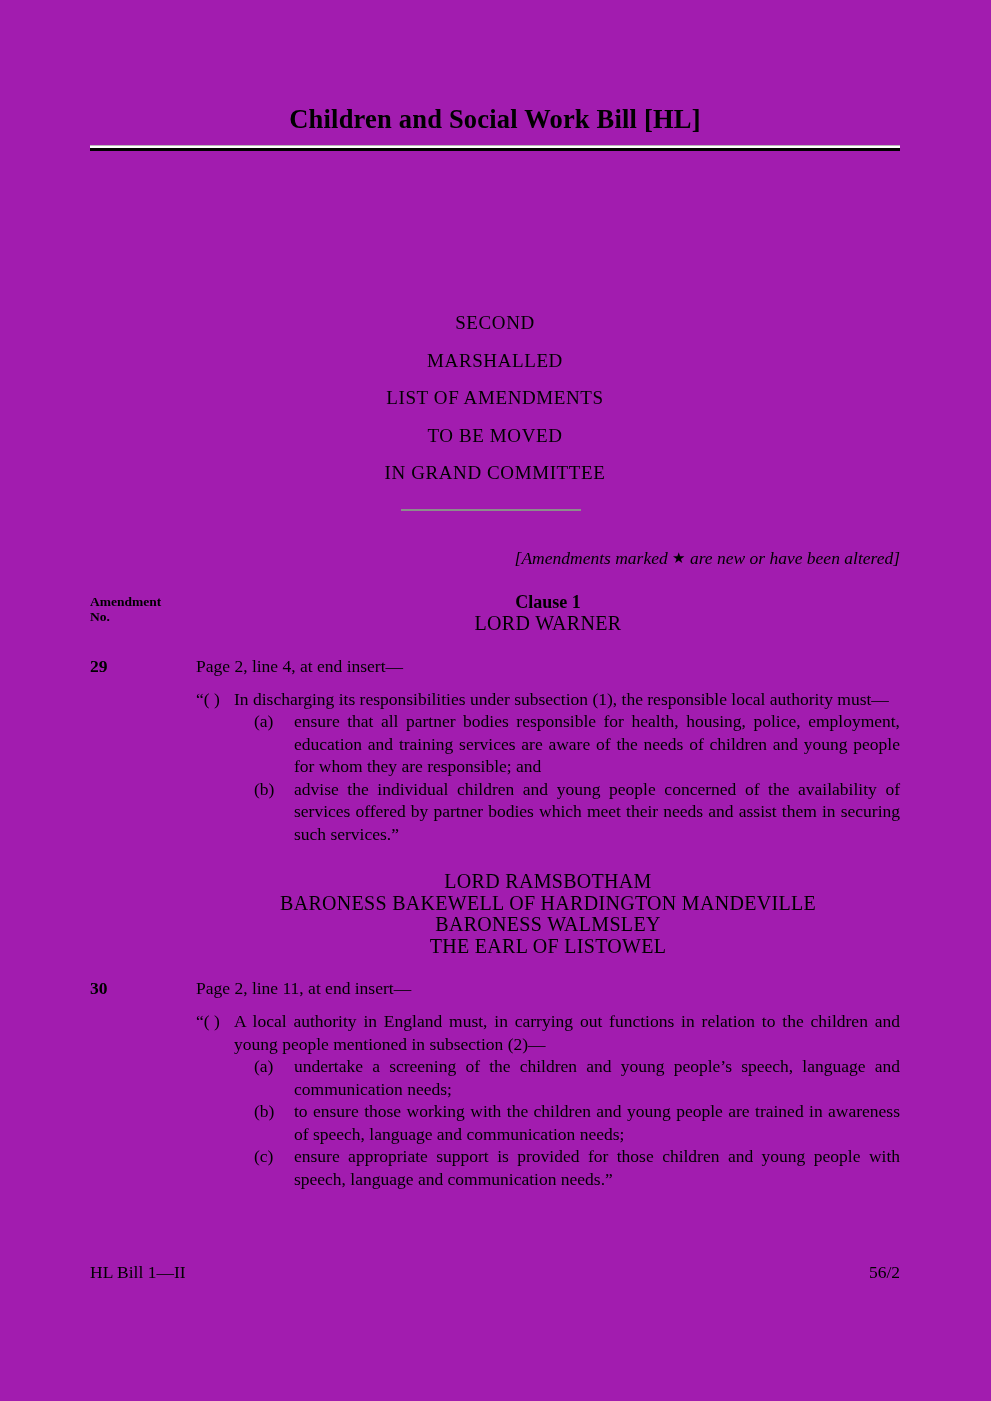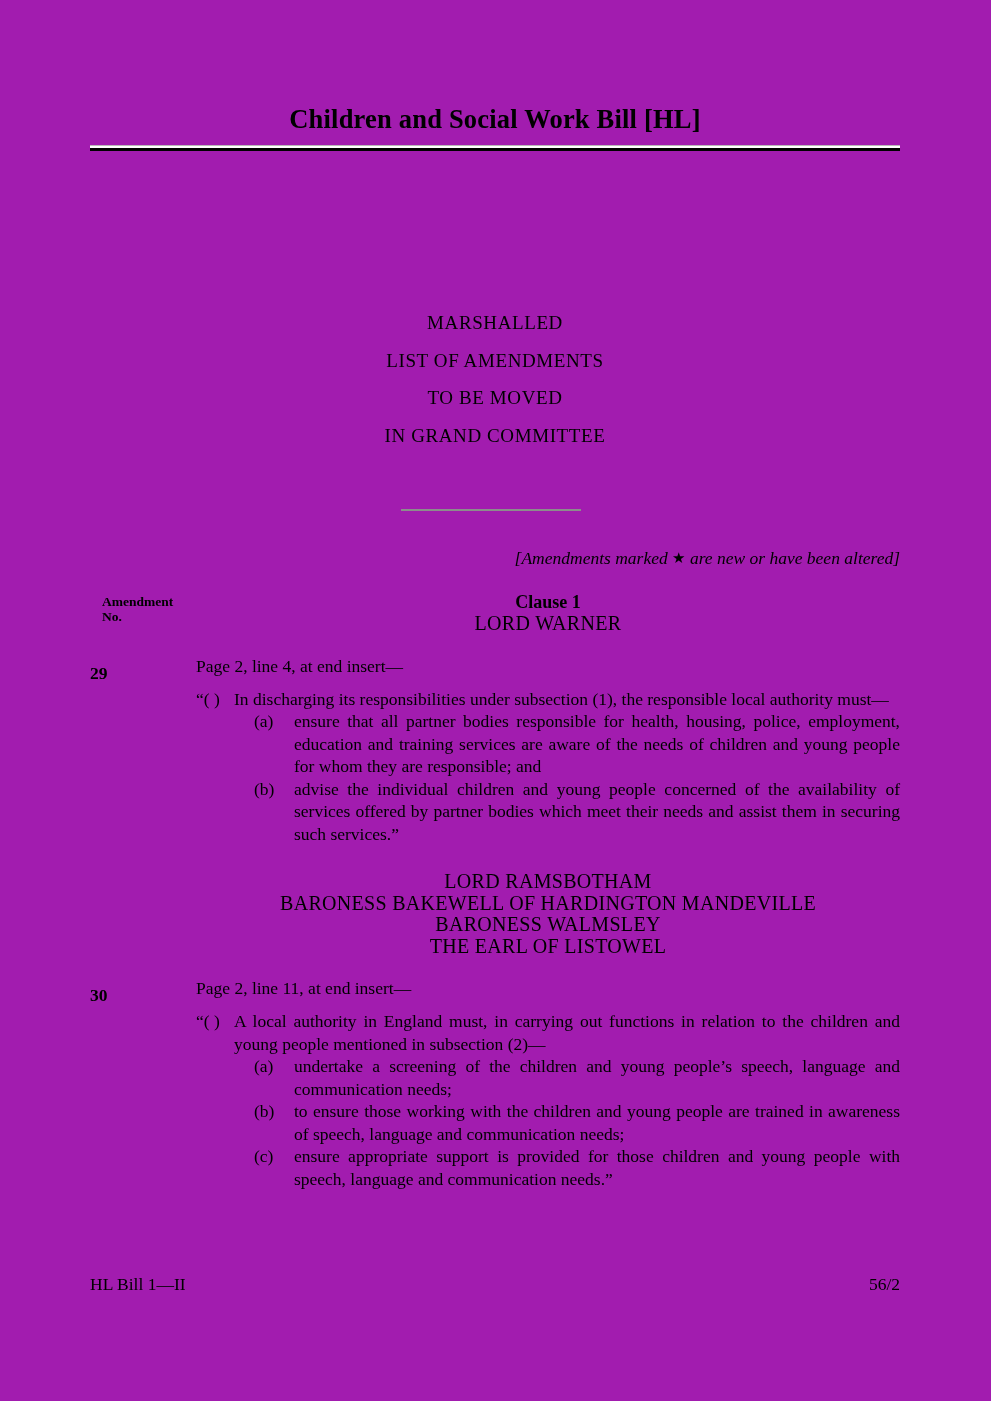--- a/index.html
+++ b/index.html
@@ -86,21 +86,21 @@
   }
   .note .star {
     font-style: normal;
     font-size: 15px;
     vertical-align: 1px;
   }
 
   
   .amend-no-label {
     position: absolute;
-    left: 102px;
+    left: 90px;
     top: 594px;
     width: 110px;
     font-size: 13.5px;
     font-weight: bold;
     line-height: 15px;
   }
 
   
   .body-region {
     position: absolute;
@@ -133,21 +133,20 @@
     position: relative;
     margin-top: 21px;
   }
   .amend-row .num {
     position: absolute;
     left: 0;
     top: 0;
     width: 96px;
     font-size: 17.5px;
     font-weight: bold;
-    margin-top: 7px;
   }
   .amend-row .lead {
     margin-left: 106px;
     width: 704px;
     font-size: 17.5px;
   }
 
   
   .quote-block {
     margin-left: 106px;
@@ -195,21 +194,20 @@
     text-align: left;
   }
 
   
   .footer {
     position: absolute;
     left: 90px;
     top: 1262px;
     width: 810px;
     font-size: 17.5px;
-    margin-top: 12px;
   }
   .footer .left {
     float: left;
   }
   .footer .right {
     float: right;
   }
 </style>
 </head>
 <body>
@@ -218,20 +216,21 @@
 
   <div class="doc-title">Children and Social Work Bill [HL]</div>
 
   <div class="title-rule">
     <div class="thin"></div>
     <div class="gap"></div>
     <div class="thick"></div>
   </div>
 
   <div class="heading-block">
+    <div class="hline">SECOND</div>
     <div class="hline">MARSHALLED</div>
     <div class="hline">LIST OF AMENDMENTS</div>
     <div class="hline">TO BE MOVED</div>
     <div class="hline">IN GRAND COMMITTEE</div>
   </div>
 
   <div class="short-rule"></div>
 
   <div class="note"><span>[Amendments marked </span><span class="star">★</span><span> are new or have been altered]</span></div>
 

